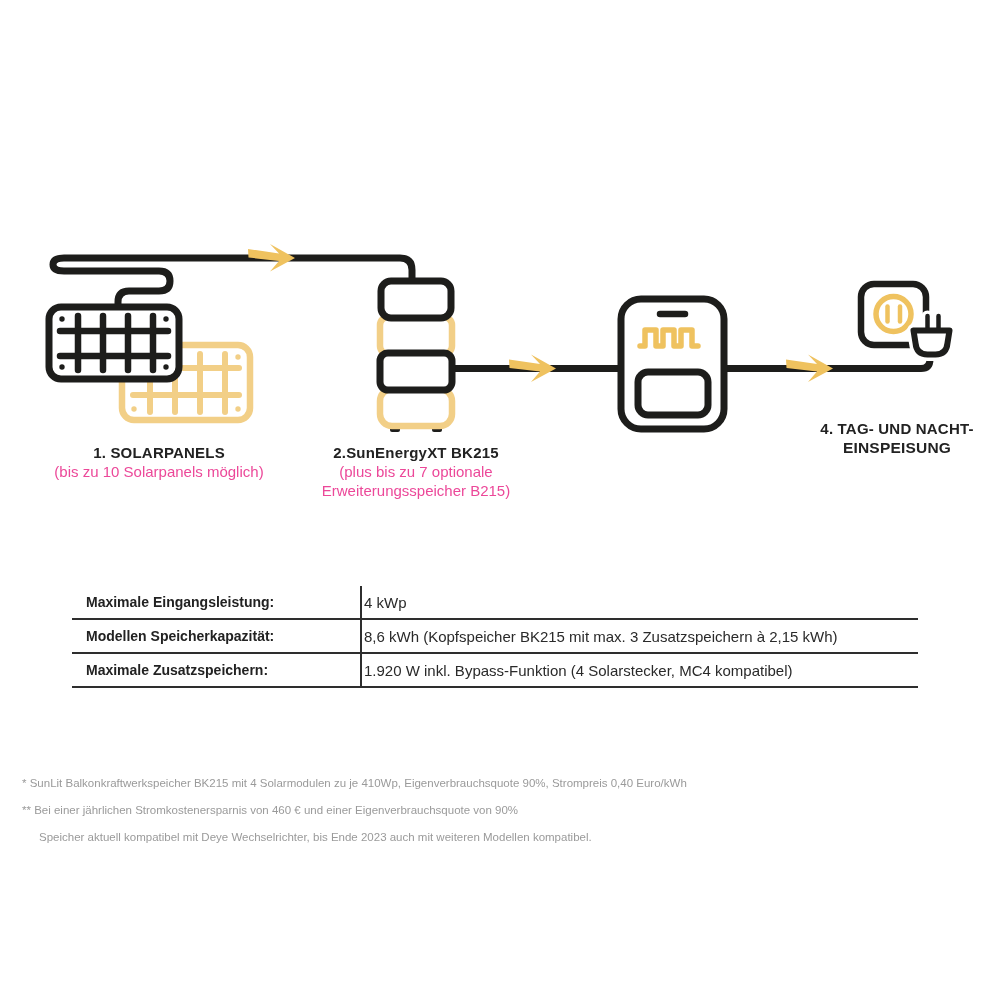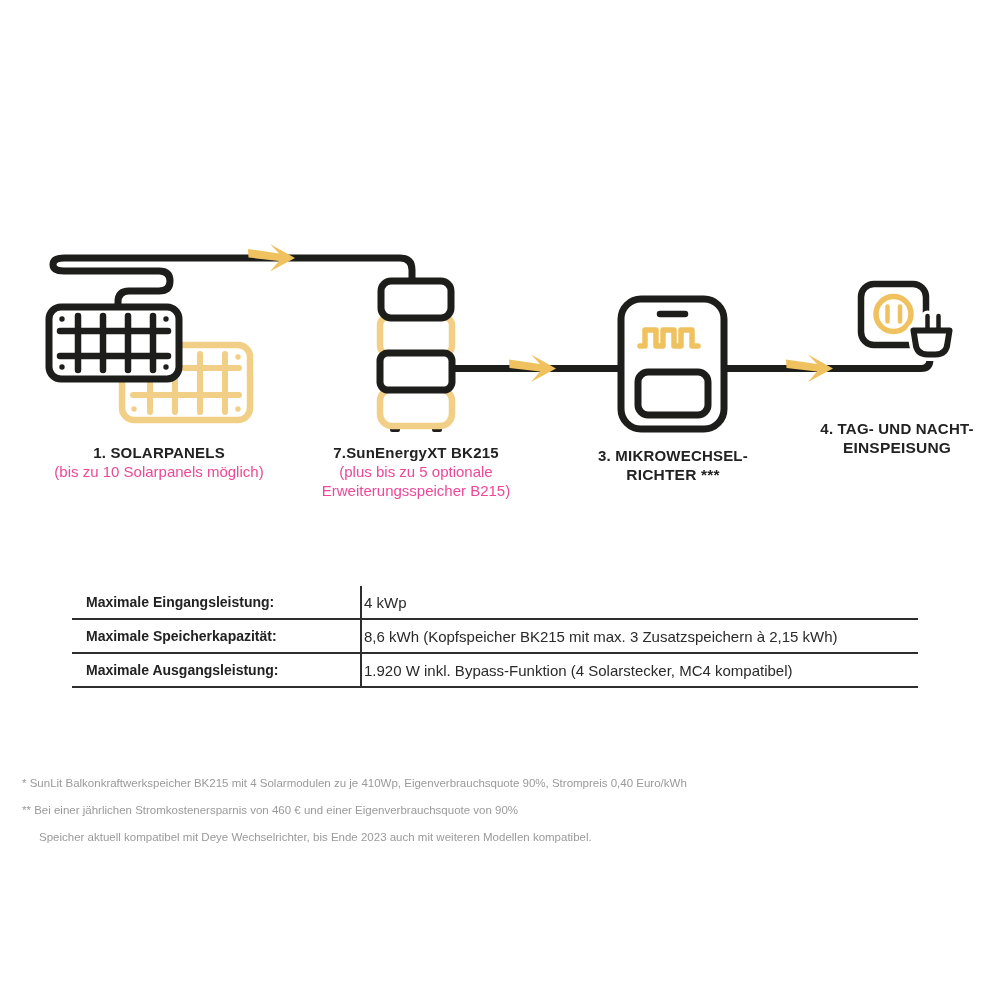--- a/index.html
+++ b/index.html
@@ -188,47 +188,43 @@
       <path d="M 833 368.5 L 808 354.5 L 817 364   L 786 359.5 L 786.5 368   L 817 371.5 L 808 382   Z"></path>
     </g>
   </svg>
 
   <div class="step-label" style="left:159px; top:443px;">
     <div class="t">1. SOLARPANELS</div>
     <div class="s">(bis zu 10 Solarpanels möglich)</div>
   </div>
 
   <div class="step-label" style="left:416px; top:443px;">
-    <div class="t">7.SunEnergyXT BK215</div>
-    <div class="s">(plus bis zu 5 optionale</div>
+    <div class="t">2.SunEnergyXT BK215</div>
+    <div class="s">(plus bis zu 7 optionale</div>
     <div class="s">Erweiterungsspeicher B215)</div>
   </div>
 
-  <div class="step-label" style="left:673px; top:446px;">
-    <div class="t">3. MIKROWECHSEL-</div>
-    <div class="t2">RICHTER ***</div>
-  </div>
 
   <div class="step-label" style="left:897px; top:419px;">
     <div class="t">4. TAG- UND NACHT-</div>
     <div class="t2">EINSPEISUNG</div>
   </div>
 
   <div class="specs">
     <div class="divider"></div>
     <div class="spec-row">
       <div class="lbl">Maximale Eingangsleistung:</div>
       <div class="val">4 kWp</div>
     </div>
     <div class="spec-row">
-      <div class="lbl">Maximale Speicherkapazität:</div>
+      <div class="lbl">Modellen Speicherkapazität:</div>
       <div class="val">8,6 kWh (Kopfspeicher BK215 mit max. 3 Zusatzspeichern à 2,15 kWh)</div>
     </div>
     <div class="spec-row">
-      <div class="lbl">Maximale Ausgangsleistung:</div>
+      <div class="lbl">Maximale Zusatzspeichern:</div>
       <div class="val">1.920 W inkl. Bypass-Funktion (4 Solarstecker, MC4 kompatibel)</div>
     </div>
   </div>
 
   <div class="footnotes">
     <div class="fn">* SunLit Balkonkraftwerkspeicher BK215 mit 4 Solarmodulen zu je 410Wp, Eigenverbrauchsquote 90%, Strompreis 0,40 Euro/kWh</div>
     <div class="fn">** Bei einer jährlichen Stromkostenersparnis von 460 € und einer Eigenverbrauchsquote von 90%</div>
     <div class="fn indent">Speicher aktuell kompatibel mit Deye Wechselrichter, bis Ende 2023 auch mit weiteren Modellen kompatibel.</div>
   </div>
 

